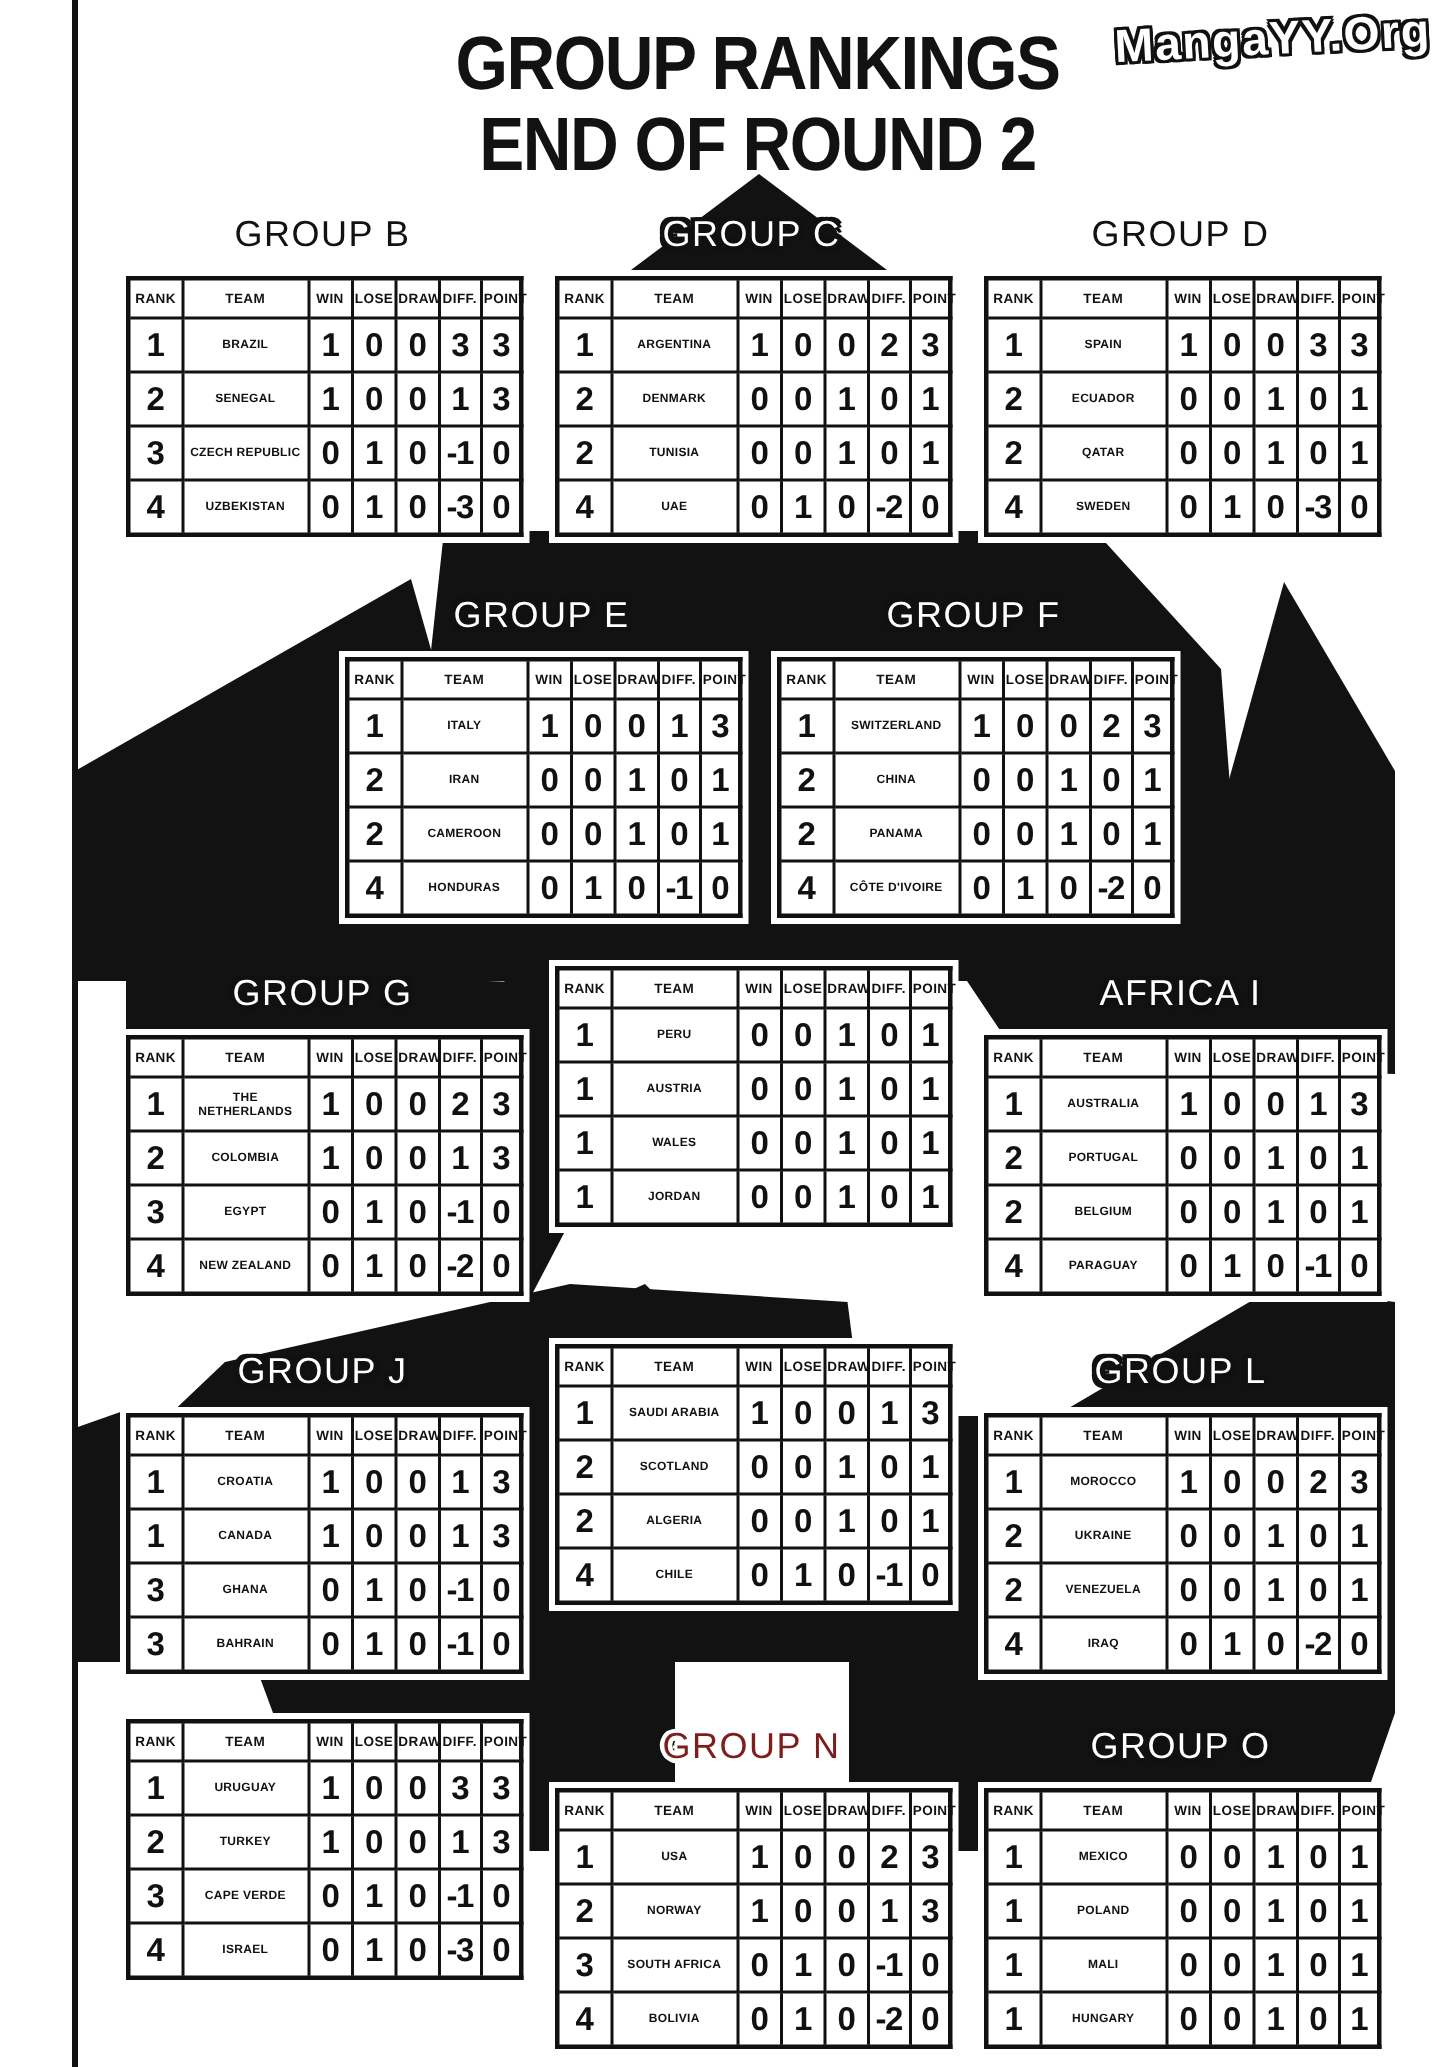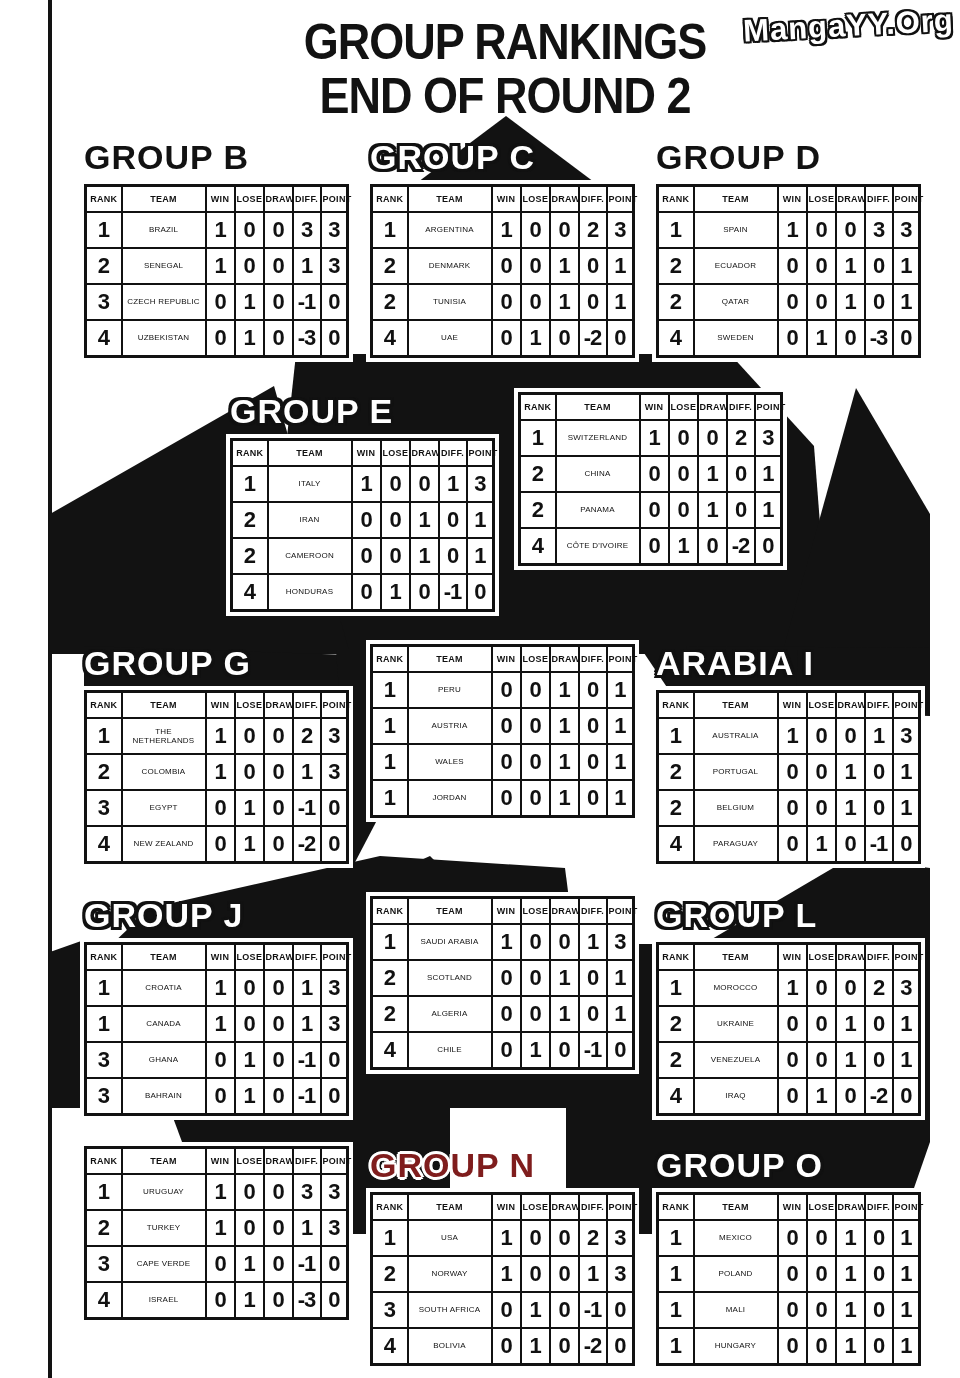--- a/index.html
+++ b/index.html
@@ -14,39 +14,39 @@
                     transform:scaleY(1.12);transform-origin:top center;color:#121212;}
 
   
   #watermark{position:absolute;right:6px;top:8px;z-index:3;font-size:31px;font-weight:bold;
              color:#fff;letter-spacing:1px;transform:rotate(-3deg);
              text-shadow:2px 0 0 #111,-2px 0 0 #111,0 2px 0 #111,0 -2px 0 #111,
                          2px 2px 0 #111,-2px 2px 0 #111,2px -2px 0 #111,-2px -2px 0 #111;}
 
   
   .group{position:absolute;width:262px;z-index:2;}
-  .gtitle{margin:0 0 8px;font-size:34px;font-weight:bold;
+  .gtitle{margin:0 0 8px;text-align:center;font-size:24px;font-weight:normal;
           letter-spacing:1px;line-height:38px;white-space:nowrap;}
   .t-plain{color:#121212;}
   .t-outline{color:#ffffff;
      text-shadow:3px 0 0 #111,-3px 0 0 #111,0 3px 0 #111,0 -3px 0 #111,
                  2px 2px 0 #111,-2px 2px 0 #111,2px -2px 0 #111,-2px -2px 0 #111,
                  3px 3px 0 #111,-3px -3px 0 #111,3px -3px 0 #111,-3px 3px 0 #111;}
   .t-inverse{color:#7f1d1d;
      text-shadow:3px 0 0 #fff,-3px 0 0 #fff,0 3px 0 #fff,0 -3px 0 #fff,
                  2px 2px 0 #fff,-2px 2px 0 #fff,2px -2px 0 #fff,-2px -2px 0 #fff;}
 
   table.rank-table{border-collapse:collapse;background:#fff;border:3px solid #111;
                    box-shadow:0 0 0 4px #ffffff;table-layout:fixed;width:262px;}
   .rank-table th{border:2px solid #111;font-size:9px;font-weight:bold;height:22px;
                  padding:1px;text-align:center;letter-spacing:0.3px;}
   .rank-table td{border:2px solid #111;text-align:center;height:34px;padding:0 1px;}
   .rank-table td.rank{font-size:22px;font-weight:bold;}
   .rank-table td.num{font-size:22px;font-weight:bold;letter-spacing:-1px;}
-  .rank-table td.team{font-size:8px;font-weight:normal;line-height:1.15;letter-spacing:0.2px;
+  .rank-table td.team{font-size:8px;font-weight:bold;line-height:1.15;letter-spacing:0.2px;
                       text-transform:uppercase;}
 
   
   .slot-b{left:84px;top:138px}.slot-c{left:370px;top:138px}.slot-d{left:656px;top:138px}
   .slot-e{left:230px;top:392px}.slot-f{left:518px;top:392px}
   .slot-g{left:84px;top:644px}.slot-h{left:370px;top:644px}.slot-i{left:656px;top:644px}
   .slot-j{left:84px;top:896px}.slot-k{left:370px;top:896px}.slot-l{left:656px;top:896px}
   .slot-m{left:84px;top:1146px}.slot-n{left:370px;top:1146px}.slot-o{left:656px;top:1146px}
 </style>
 </head>
@@ -327,20 +327,21 @@
               <td class="num">0</td>
               <td class="num">1</td>
               <td class="num">0</td>
               <td class="num">-1</td>
               <td class="num">0</td>
             </tr>
           </tbody>
         </table>
       </section>
       <section class="group slot-f">
+        <h2 class="gtitle t-outline">GROUP F</h2>
         <table class="rank-table">
           <colgroup>
             <col style="width:36px">
             <col style="width:84px">
             <col style="width:29px">
             <col style="width:29px">
             <col style="width:29px">
             <col style="width:28px">
             <col style="width:27px">
           </colgroup>
@@ -514,21 +515,21 @@
               <td class="num">0</td>
               <td class="num">0</td>
               <td class="num">1</td>
               <td class="num">0</td>
               <td class="num">1</td>
             </tr>
           </tbody>
         </table>
       </section>
       <section class="group slot-i">
-        <h2 class="gtitle t-outline">ARABIA I</h2>
+        <h2 class="gtitle t-outline">AFRICA I</h2>
         <table class="rank-table">
           <colgroup>
             <col style="width:36px">
             <col style="width:84px">
             <col style="width:29px">
             <col style="width:29px">
             <col style="width:29px">
             <col style="width:28px">
             <col style="width:27px">
           </colgroup>

